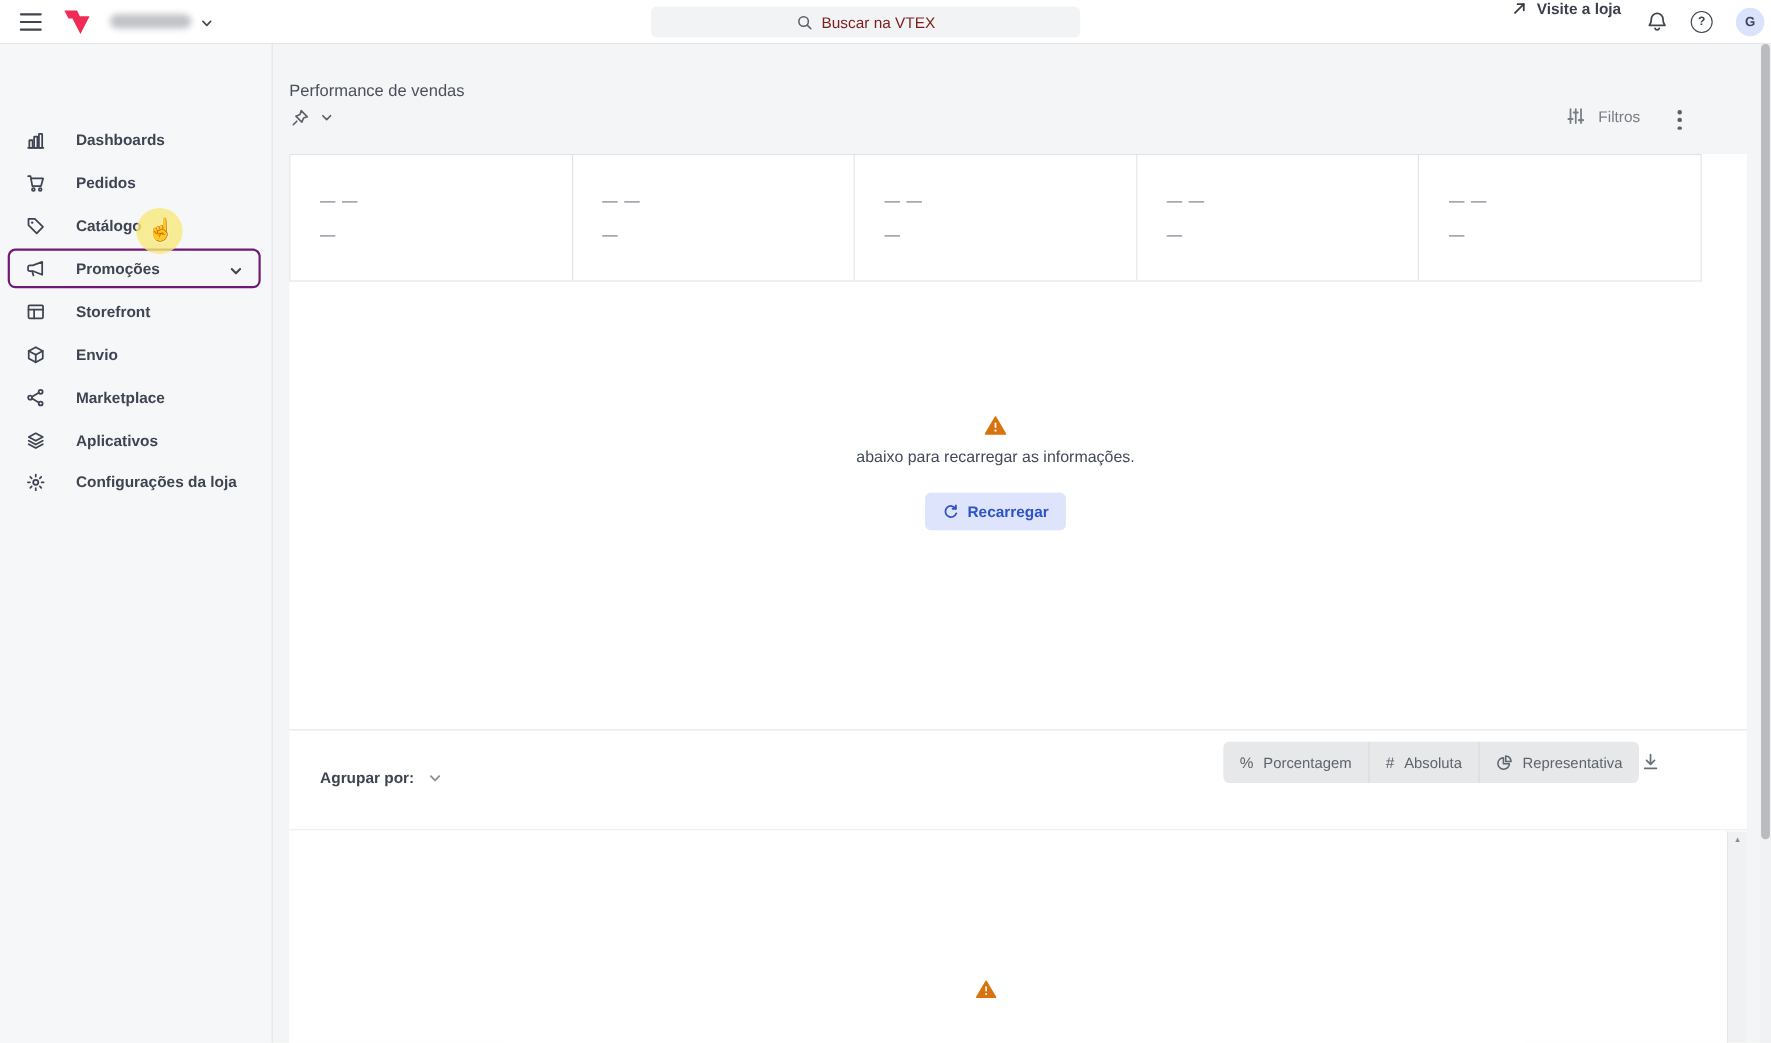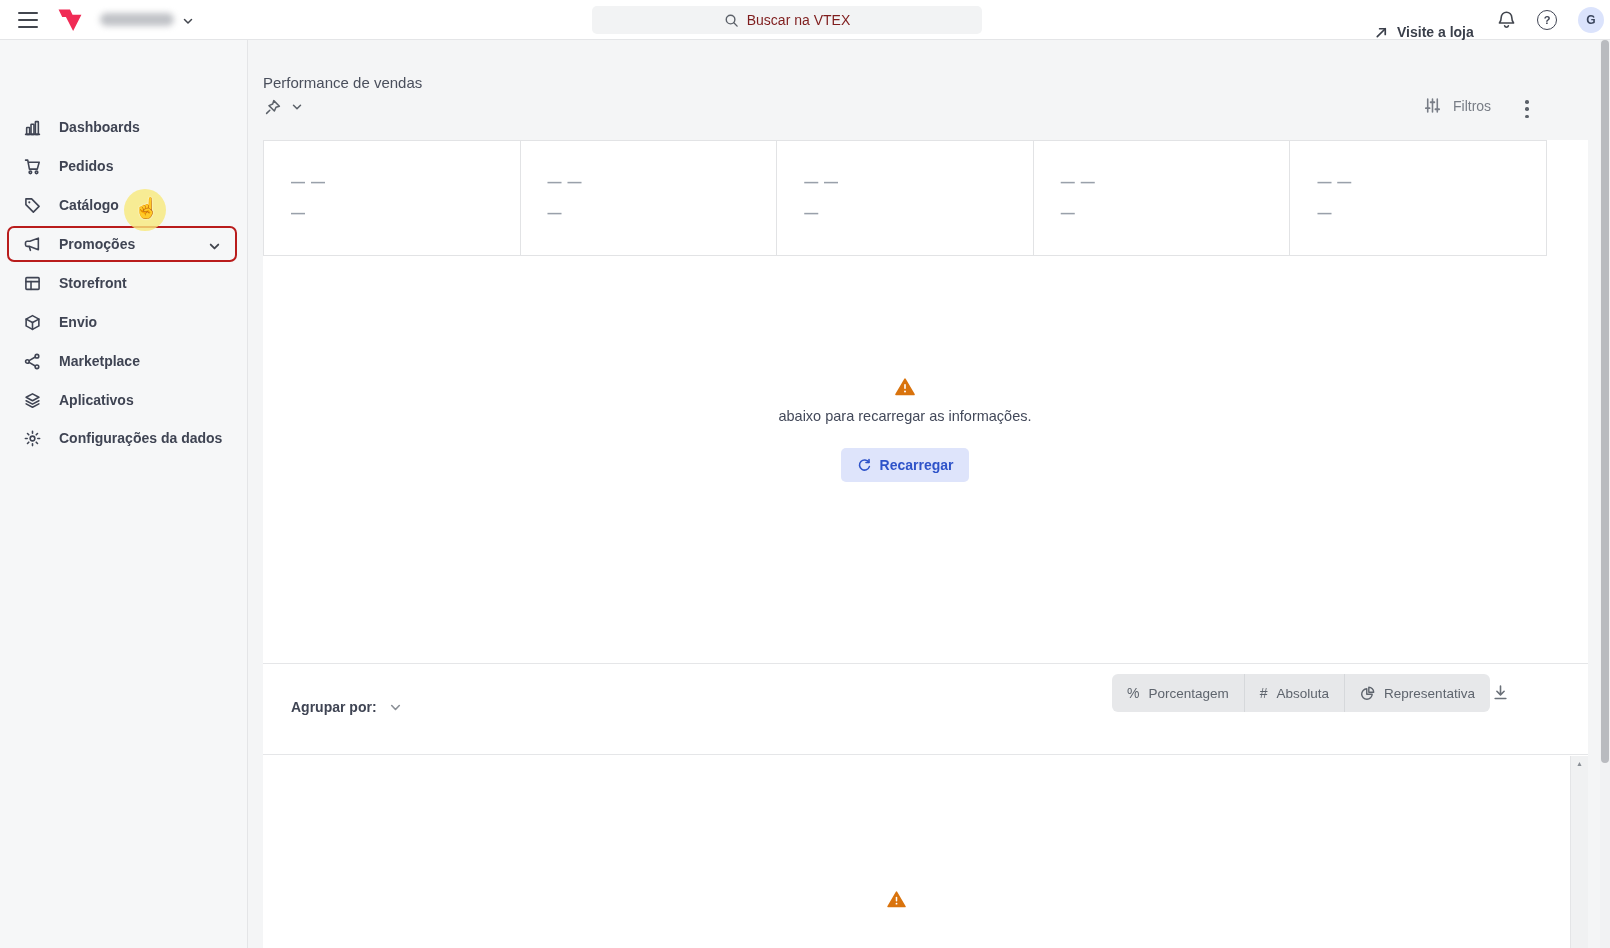--- a/index.html
+++ b/index.html
@@ -8,30 +8,30 @@
   svg { fill:none; stroke:#3f4453; stroke-width:1.5; stroke-linecap:round; stroke-linejoin:round; display:block; }
 
   
   .topbar { position:absolute; left:0; top:0; width:1610px; height:40px; background:#fff; border-bottom:1px solid #e4e5e7; z-index:30; }
   .hamburger { position:absolute; left:18px; top:12px; width:20px; height:16px; cursor:pointer; }
   .hamburger i { display:block; height:2px; background:#42464e; border-radius:1px; margin-bottom:5px; }
   .logo { position:absolute; left:57px; top:8px; }
   .store-blob { position:absolute; left:100px; top:13px; width:74px; height:13px; background:#8d9199; border-radius:7px; filter:blur(3px); opacity:.55; }
   .store-chevron { position:absolute; left:182px; top:15px; }
   .searchbar { position:absolute; left:592px; top:6px; width:390px; height:28px; background:#f2f3f4; border-radius:5px; display:flex; align-items:center; justify-content:center; gap:8px; color:#7f1d1d; font-size:14px; cursor:text; }
-  .visit { position:absolute; left:1374px; top:0; height:40px; display:flex; align-items:flex-end; gap:8px; font-size:14px; font-weight:700; color:#3a3f4a; cursor:pointer; }
+  .visit { position:absolute; left:1374px; top:0; height:40px; display:flex; align-items:flex-start; gap:8px; font-size:14px; font-weight:700; color:#3a3f4a; cursor:pointer; }
   .bell { position:absolute; left:1497px; top:10px; cursor:pointer; }
   .help { position:absolute; left:1537px; top:10px; width:20px; height:20px; border:1.6px solid #3f4453; border-radius:50%; font-size:11px; font-weight:700; color:#3f4453; display:flex; align-items:center; justify-content:center; cursor:pointer; }
   .avatar { position:absolute; left:1578px; top:7px; width:26px; height:26px; background:#dbe3fc; border-radius:50%; display:flex; align-items:center; justify-content:center; font-size:12px; font-weight:700; color:#39445c; cursor:pointer; }
 
   
   .sidebar { position:absolute; left:0; top:40px; width:248px; height:908px; background:#f6f7f8; border-right:1px solid #e4e5e7; z-index:20; }
   .nav-item { position:absolute; left:0; width:248px; height:36px; display:flex; align-items:center; padding-left:24px; cursor:pointer; }
-  .nav-item .lbl { margin-left:18px; font-size:14px; font-weight:600; color:#3f4453; }
-  .nav-item.focused { left:7px; width:230px; border:2px solid #b91c1c; border-radius:7px; padding-left:15px; background:#f6f7f8; }
+  .nav-item .lbl { margin-left:28px; font-size:14px; font-weight:600; color:#3f4453; }
+  .nav-item.focused { left:7px; width:230px; border:2px solid #701a75; border-radius:7px; padding-left:15px; background:#f6f7f8; }
   .nav-item.focused .chev { position:absolute; right:14px; top:12px; }
   .click-halo { position:absolute; left:124px; top:189px; width:42px; height:42px; border-radius:50%; background:#f7e97b; opacity:.8; z-index:25; pointer-events:none; }
   .hand { position:absolute; left:134px; top:196px; font-size:20px; color:#d48a1e; z-index:26; text-shadow:0 0 2px #fff; pointer-events:none; }
 
   
   .page-title { position:absolute; left:263px; top:74px; font-size:15px; color:#4a4f5c; }
   .pin-row { position:absolute; left:265px; top:99px; display:flex; align-items:center; gap:10px; cursor:pointer; }
   .filters-btn { position:absolute; left:1424px; top:97px; display:flex; align-items:center; gap:12px; font-size:14px; color:#787d86; cursor:pointer; }
   .kebab { position:absolute; left:1521px; top:99px; width:12px; height:20px; display:flex; flex-direction:column; align-items:center; justify-content:space-between; padding:1px 0; cursor:pointer; }
   .kebab i { width:3.5px; height:3.5px; background:#5b6169; border-radius:50%; }
@@ -213,21 +213,21 @@
     <span class="lbl">Aplicativos</span>
   </div>
 
   <div class="nav-item" style="top:380px">
     <span>
       <svg width="17" height="17" viewBox="0 0 16 16">
           <circle cx="8" cy="8" r="2.2"></circle>
           <path d="M8 1.3 V3 M8 13 V14.7 M1.3 8 H3 M13 8 H14.7 M3.3 3.3 L4.5 4.5 M11.5 11.5 L12.7 12.7 M12.7 3.3 L11.5 4.5 M4.5 11.5 L3.3 12.7"></path>
         </svg>
     </span>
-    <span class="lbl">Configurações da dados</span>
+    <span class="lbl">Configurações da loja</span>
   </div>
 </nav>
 
 <div class="click-halo"></div>
 <div class="hand">☝</div>
 
 <div class="page-title">Performance de vendas</div>
 
 <div class="pin-row">
   <span>

